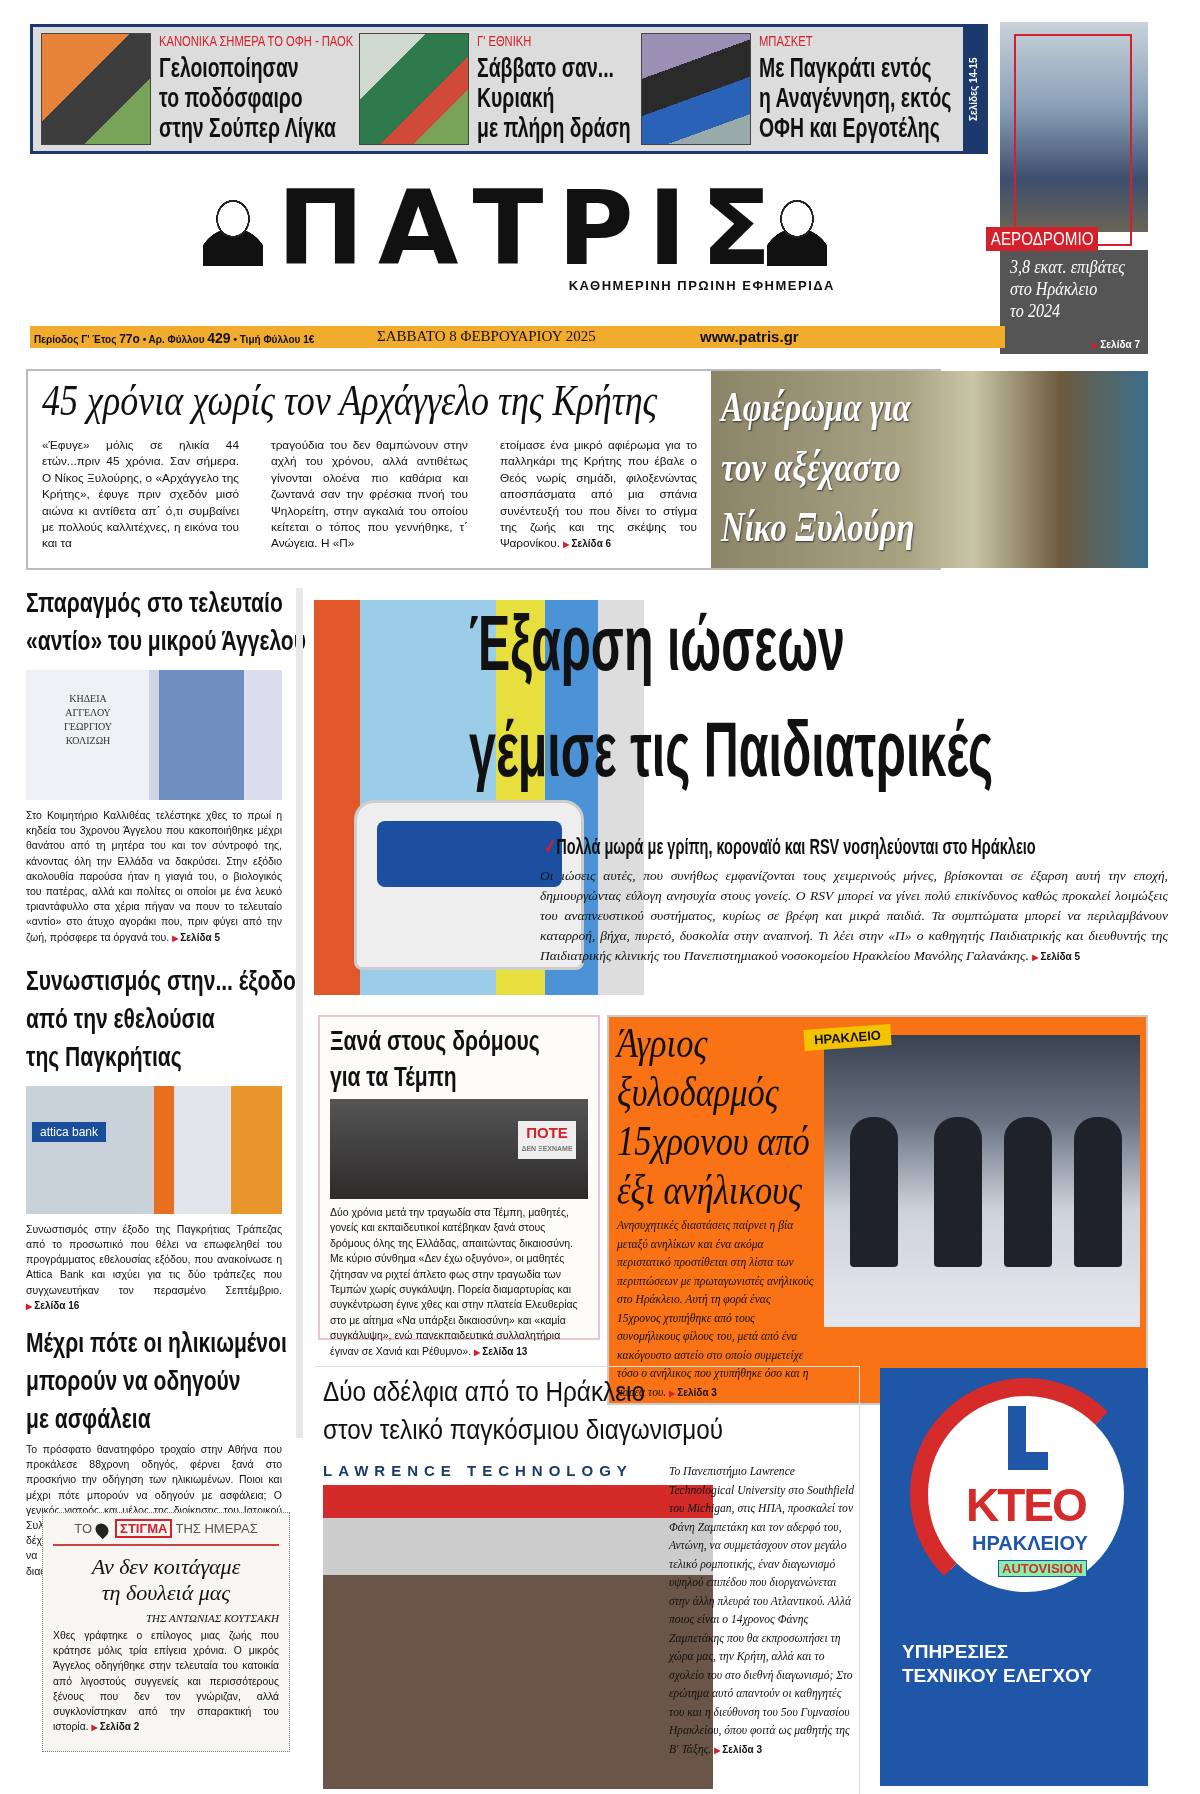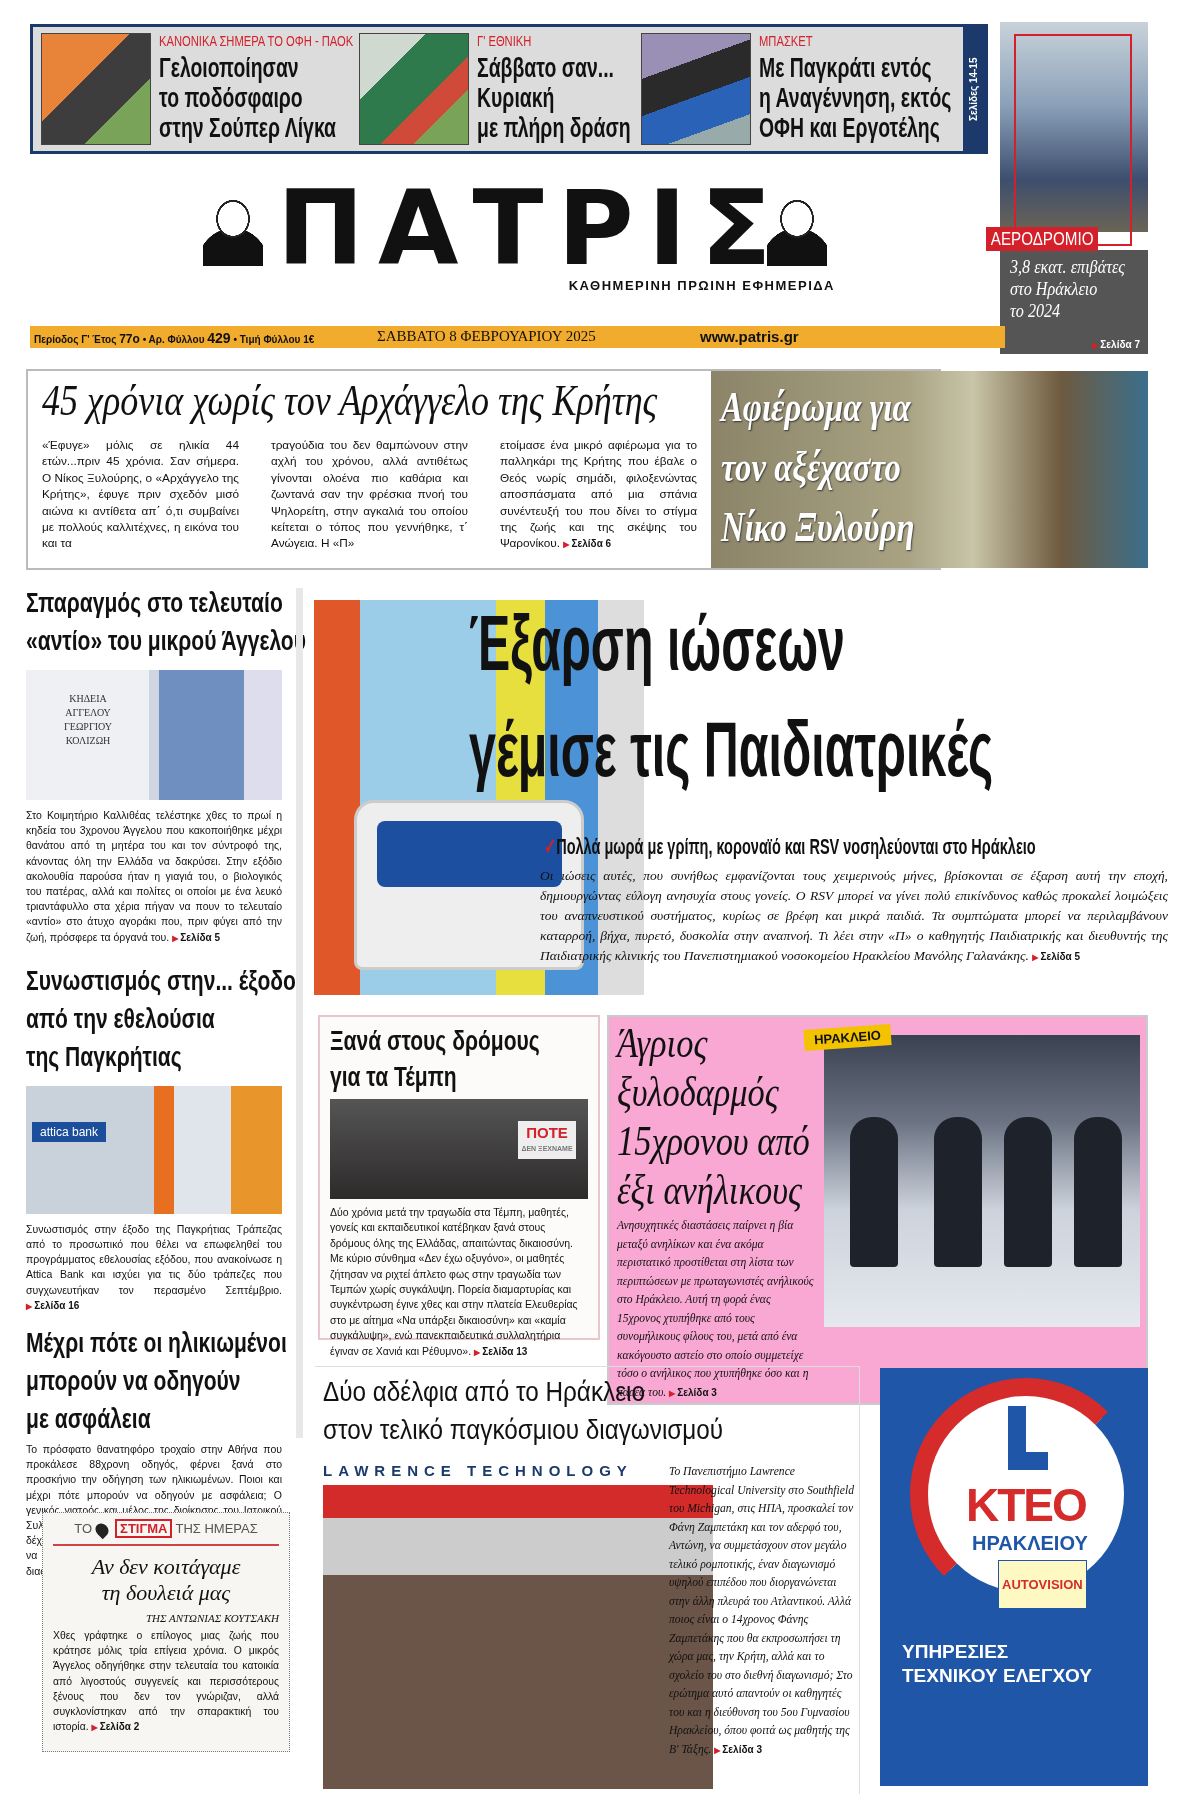--- a/index.html
+++ b/index.html
@@ -63,41 +63,41 @@
 #main-body{position:absolute;left:226px;top:276px;width:628px;font-family:"Liberation Serif",serif;font-style:italic;font-size:13.5px;line-height:20px;text-align:justify}
 
 
 #tempi{left:318px;top:1015px;width:282px;height:325px;border:2px solid #e7c6cc;background:#fcfbf9;padding:6px 10px}
 #tempi .h{font-size:27px;line-height:36px;font-weight:bold;transform:scaleX(.78);transform-origin:left top;white-space:nowrap}
 #tempi .ph{margin-top:4px;height:100px;background:linear-gradient(180deg,#555 0%,#2d2a2a 100%);position:relative}
 #tempi .ph .sign{position:absolute;right:12px;top:22px;width:58px;height:38px;background:#eee;color:#d3202a;font-size:15px;font-weight:bold;text-align:center;line-height:24px}
 #tempi p{margin-top:6px;font-size:10.5px;line-height:15.4px}
 
 
-#agrios{left:607px;top:1015px;width:541px;height:390px;border:2px solid #c6cccc;background:#f9a8d4}
+#agrios{left:607px;top:1015px;width:541px;height:390px;border:2px solid #c6cccc;background:#f97316}
 #agrios .h{position:absolute;left:8px;top:2px;font-family:"Liberation Serif",serif;font-style:italic;font-size:42px;line-height:49px;transform:scaleX(.82);transform-origin:left top;white-space:nowrap}
 #agrios p{position:absolute;left:8px;top:200px;width:198px;font-family:"Liberation Serif",serif;font-style:italic;font-size:11.6px;line-height:18.5px}
 #agrios .ph{position:absolute;left:215px;top:18px;width:316px;height:292px;background:linear-gradient(180deg,#3a4150 0%,#6c7484 30%,#cdd3dc 60%,#e5e8ee 100%)}
 #agrios .tag{position:absolute;left:195px;top:10px;background:#f3c300;font-size:13px;font-weight:bold;padding:3px 10px;transform:rotate(-4deg)}
 .fig{position:absolute;bottom:60px;width:48px;height:150px;background:#1d222b;border-radius:22px 22px 4px 4px}
 
 
 #sib{left:315px;top:1366px;width:545px;height:428px;border-top:1px solid #ddd;border-right:1px solid #ddd}
 #sib .h{position:absolute;left:8px;top:6px;font-size:27px;line-height:38px;white-space:nowrap;transform:scaleX(.9);transform-origin:left top}
 #sib .ph{position:absolute;left:8px;top:92px;width:390px;height:330px;background:linear-gradient(180deg,#fff 0 8%,#d32a2a 8% 18%,#ccc 18% 35%,#6b5548 35% 100%)}
 #sib .ph .band{position:absolute;left:0;top:3px;font-size:15px;letter-spacing:6px;color:#1b3a6b;font-weight:bold;white-space:nowrap}
 #sib p{position:absolute;left:354px;top:96px;width:188px;font-family:"Liberation Serif",serif;font-style:italic;font-size:11.6px;line-height:18.5px}
 
 
 #ad{left:880px;top:1368px;width:268px;height:418px;background:#1f56a8}
 #ad .circ{position:absolute;left:30px;top:10px;width:232px;height:232px;border-radius:50%;background:#fff;border:18px solid #d52b2b;border-right-color:#1f56a8;border-bottom-color:#1f56a8}
 #ad .L{position:absolute;left:128px;top:38px;width:40px;height:64px;border-left:18px solid #1f56a8;border-bottom:18px solid #1f56a8}
 #ad .k{position:absolute;left:86px;top:110px;font-size:46px;font-weight:bold;color:#d52b2b;letter-spacing:-2px}
 #ad .hr{position:absolute;left:92px;top:164px;font-size:20px;font-weight:bold;color:#1f56a8}
-#ad .av{position:absolute;left:118px;top:192px;font-size:13px;font-weight:bold;color:#d52b2b;background:#fef9c3;border:1px solid #1f56a8;padding:16px 3px}
+#ad .av{position:absolute;left:118px;top:192px;font-size:13px;font-weight:bold;color:#d52b2b;background:#86efac;border:1px solid #1f56a8;padding:0 3px}
 #ad .s1{position:absolute;left:22px;top:272px;color:#fff;font-size:19px;font-weight:bold;line-height:24px}
 #ad .ph{position:absolute;left:22px;top:330px;width:224px;height:44px;background:#fff;color:#d52b2b;font-size:33px;font-weight:bold;text-align:center;line-height:44px;letter-spacing:-1px}
 
 
 #stigma{left:42px;top:1512px;width:248px;height:240px;border:1px dotted #777;background:#f7f6f3;padding:6px 10px}
 #stigma .hd{text-align:center;font-size:13px;color:#555;border-bottom:2px solid #c44;padding-bottom:6px}
 #stigma .hd .box{display:inline-block;border:2px solid #d3202a;color:#d3202a;font-weight:bold;padding:0 3px;margin:0 3px}
 #stigma .hd .pin{display:inline-block;width:12px;height:14px;background:#222;border-radius:50% 50% 50% 0;transform:rotate(-45deg);margin:0 4px;vertical-align:middle}
 #stigma .t{text-align:center;font-family:"Liberation Serif",serif;font-style:italic;font-size:22px;line-height:26px;margin-top:8px}
 #stigma .by{text-align:right;font-family:"Liberation Serif",serif;font-style:italic;font-size:11px;margin:6px 0 4px}

